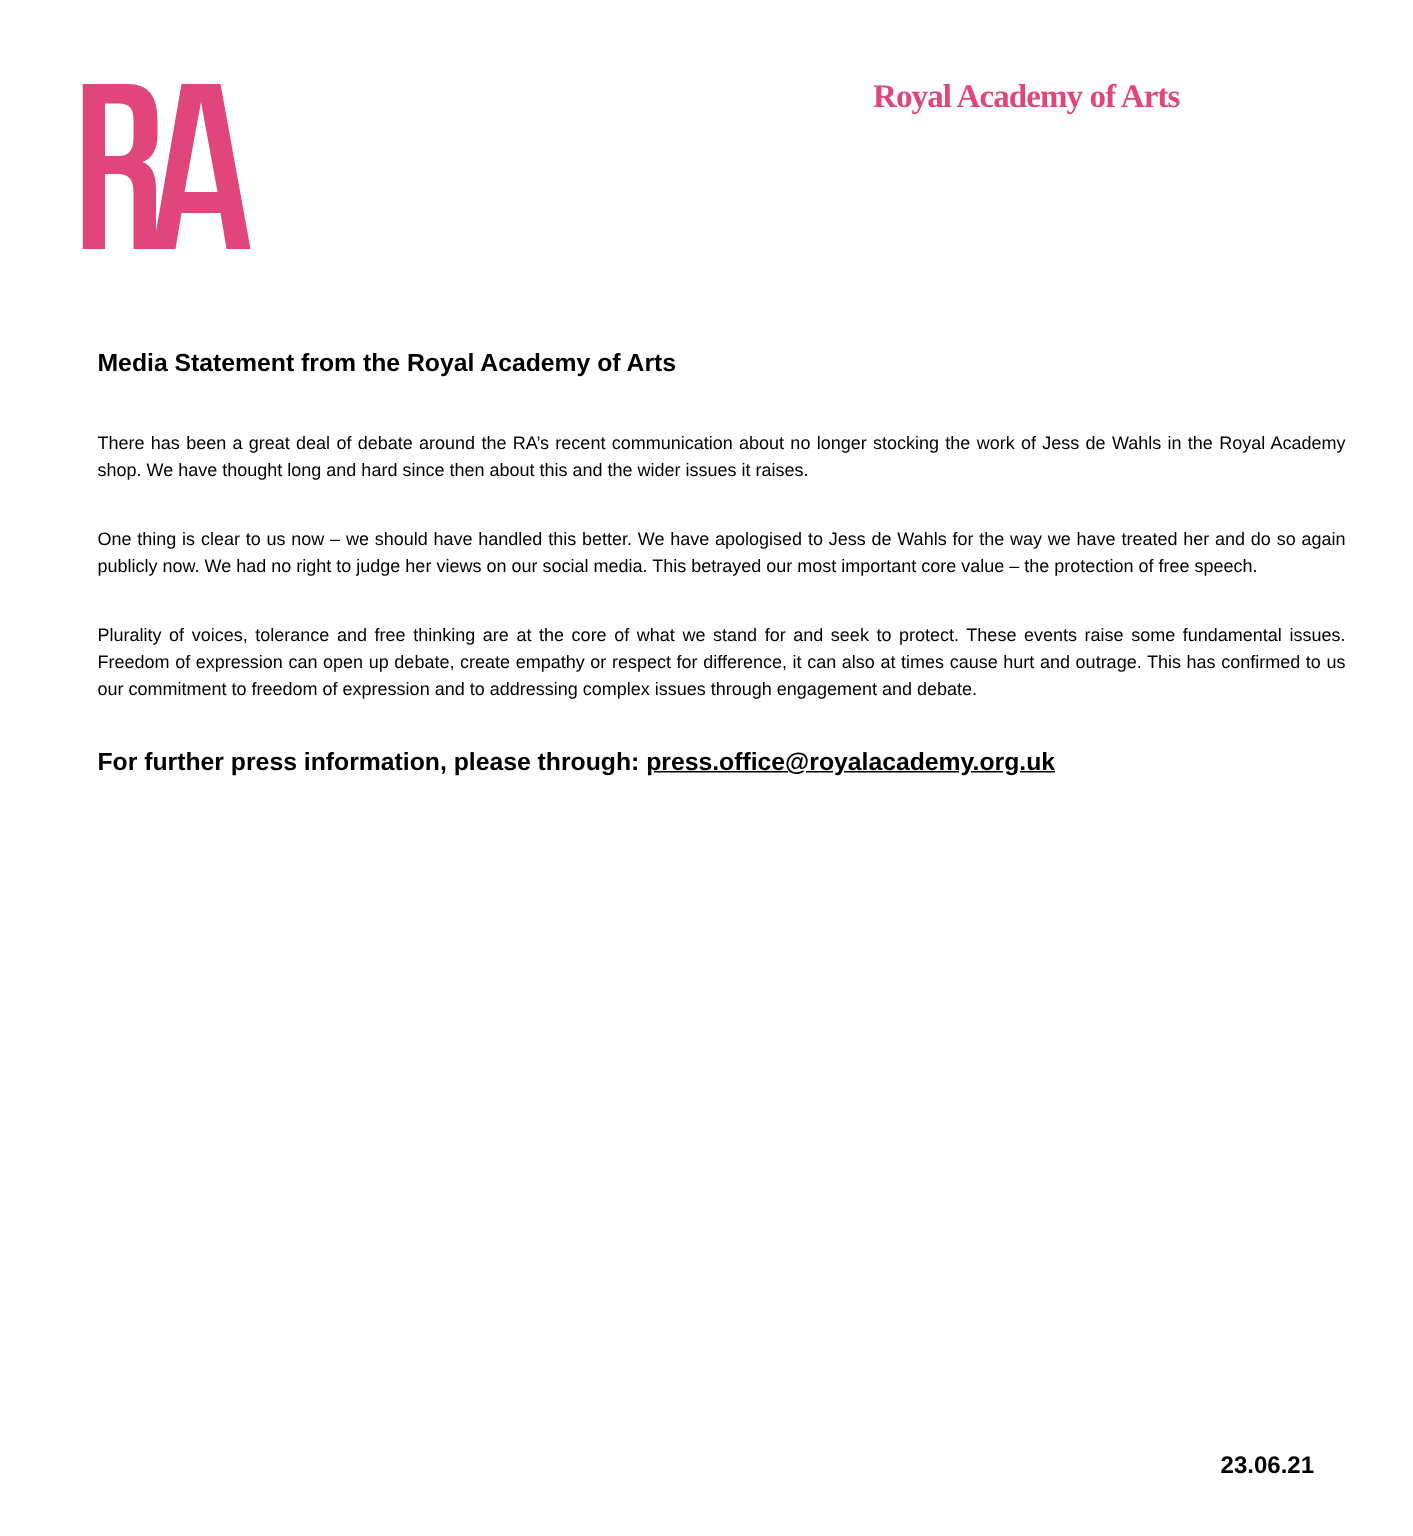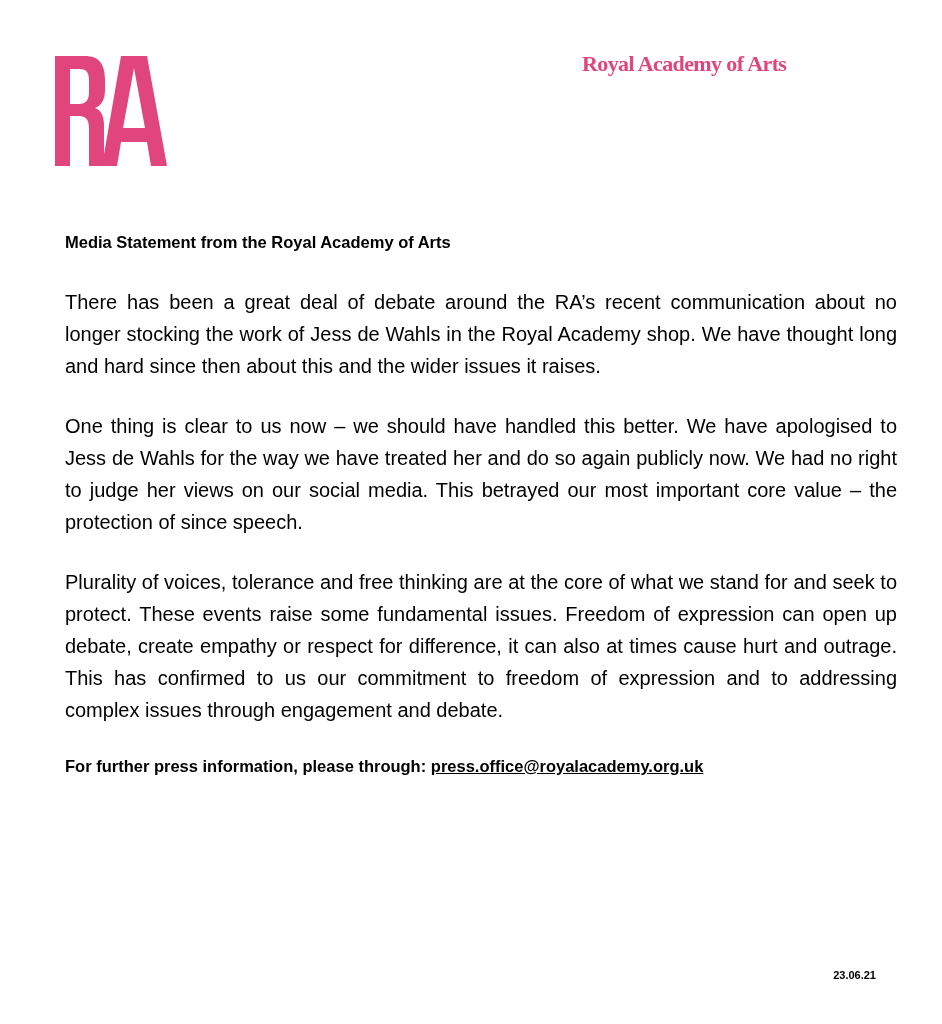--- a/index.html
+++ b/index.html
@@ -7,45 +7,45 @@
          font-family:"Liberation Sans", sans-serif; color:#000; }
   .logo { position:absolute; left:55px; top:56px; height:110px; width:112px; }
   .logo svg { display:block; }
   .org { position:absolute; left:582px; top:52px; color:#e0457b; }
   .org-name { font-family:"Liberation Serif", serif; font-size:22px; font-weight:bold;
               letter-spacing:-0.6px; line-height:24px; }
   .org-sub { font-family:"Liberation Sans", sans-serif; font-size:18px; font-weight:bold;
              line-height:22px; letter-spacing:-0.2px; }
   .content { position:absolute; left:55px; top:230px; width:832px;margin-left:10px; }
   .heading { font-size:16.5px; font-weight:bold; line-height:24px; margin:0 0 32px 0; }
-  .para { font-size:20px; line-height:32px; text-align:justify; margin:0 0 28px 0; }
+  .para { font-size:12px; line-height:18px; text-align:justify; margin:0 0 28px 0; }
   .contact { font-size:16.5px; font-weight:bold; line-height:24px; margin-top:0; }
   .contact a { color:#000; text-decoration:underline; }
-  .date { position:absolute; right:66px; top:969px; font-size:11px; font-weight:bold; }
+  .date { position:absolute; right:66px; top:969px; font-size:16px; font-weight:bold; }
 </style>
 </head>
 <body>
 
 <div class="logo">
   <svg width="112" height="110" viewBox="0 0 112 110">
 
     <path fill="#e0457b" d="M0 0 H30 C44 0 50 8 50 24 V34 C50 44 46 50 40 52 C46 54 49 60 49 70 V110 H34 V72 C34 64 31 60 24 60 H15 V110 H0 Z M15 13 V48 H24 C31 48 34 44 34 36 V24 C34 16 31 13 24 13 Z"></path>
 
     <path fill="#e0457b" d="M66 0 H92 L112 110 H96 L92 86 H66 L62 110 H47 Z M68 72 H90 L79 12 Z"></path>
   </svg>
 </div>
 
 <div class="org">
   <div class="org-name">Royal Academy of Arts</div>
 </div>
 
 <div class="content">
   <div class="heading">Media Statement from the Royal Academy of Arts</div>
   <p class="para">There has been a great deal of debate around the RA’s recent communication about no longer stocking the work of Jess de Wahls in the Royal Academy shop. We have thought long and hard since then about this and the wider issues it raises.</p>
-  <p class="para">One thing is clear to us now – we should have handled this better. We have apologised to Jess de Wahls for the way we have treated her and do so again publicly now. We had no right to judge her views on our social media. This betrayed our most important core value – the protection of since speech.</p>
+  <p class="para">One thing is clear to us now – we should have handled this better. We have apologised to Jess de Wahls for the way we have treated her and do so again publicly now. We had no right to judge her views on our social media. This betrayed our most important core value – the protection of free speech.</p>
   <p class="para">Plurality of voices, tolerance and free thinking are at the core of what we stand for and seek to protect. These events raise some fundamental issues. Freedom of expression can open up debate, create empathy or respect for difference, it can also at times cause hurt and outrage. This has confirmed to us our commitment to freedom of expression and to addressing complex issues through engagement and debate.</p>
   <div class="contact">
     <span>For further press information, please through:</span>
     <a href="press.office@royalacademy.org.uk">press.office@royalacademy.org.uk</a>
   </div>
 </div>
 
 <div class="date">23.06.21</div>
 
 </body></html>

